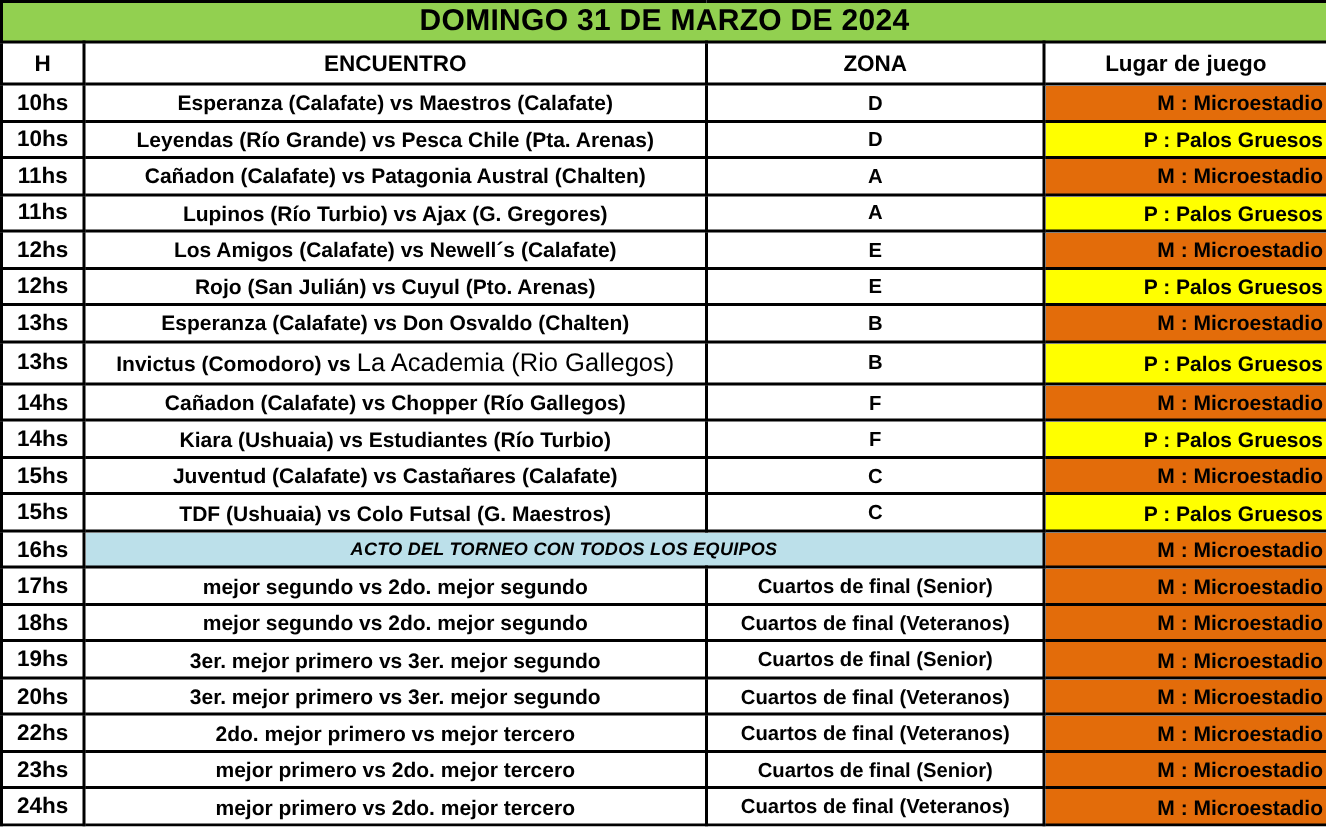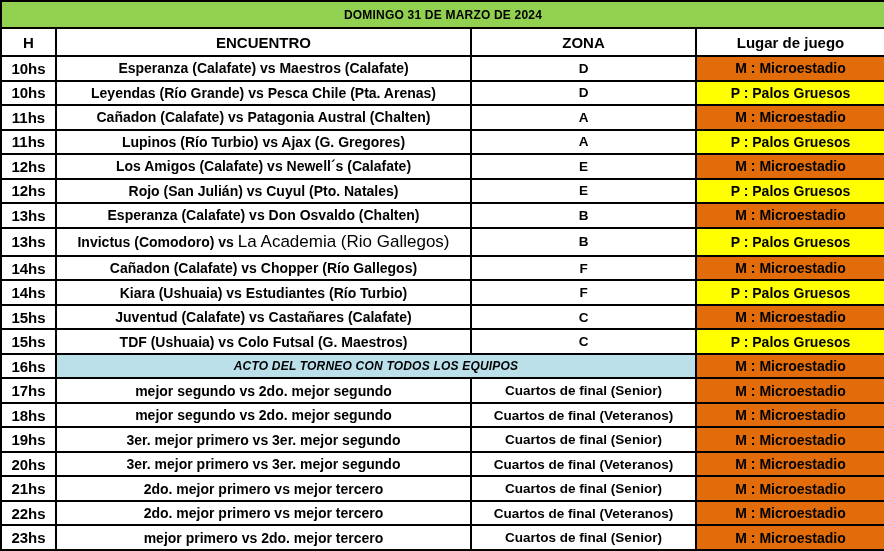--- a/index.html
+++ b/index.html
@@ -24,36 +24,36 @@
     padding: 0 2px;
     text-align: center;
     vertical-align: middle;
     color: #000;
     font-weight: bold;
     white-space: nowrap;
     overflow: hidden;
   }
   tr.title-row td {
     background: var(--title-bg, #92D050);
-    font-size: 12px;
+    font-size: 20px;
     height: 25px;
     letter-spacing: 0.2px;
   }
   tr.header-row th {
     background: #ffffff;
     font-size: 15px;
     height: 26px;
   }
   tbody td {
     font-size: 14px;
   }
   td.col-h   { font-size: 15px; }
   td.col-enc { }
   td.col-zona { font-size: 13.5px; }
-  td.col-lugar { font-size: 14px; }
+  td.col-lugar { font-size: 14px; text-align: right; }
   td.micro { background: var(--micro-bg, #E36C0A); }
   td.palos { background: var(--palos-bg, #FFFF00); margin-left: 32px; }
   td.acto {
     background: var(--acto-bg, #BCE0EA);
     font-style: italic;
     font-size: 12px;
     letter-spacing: 0.2px;
   }
   span.match-main { font-weight: bold; }
   span.match-secondary {
@@ -109,21 +109,21 @@
         <td class="col-lugar palos">P : Palos Gruesos</td>
       </tr>
       <tr>
         <td class="col-h">12hs</td>
         <td class="col-enc"><span class="match-main">Los Amigos (Calafate) vs Newell´s (Calafate)</span></td>
         <td class="col-zona">E</td>
         <td class="col-lugar micro">M : Microestadio</td>
       </tr>
       <tr>
         <td class="col-h">12hs</td>
-        <td class="col-enc"><span class="match-main">Rojo (San Julián) vs Cuyul (Pto. Natales)</span></td>
+        <td class="col-enc"><span class="match-main">Rojo (San Julián) vs Cuyul (Pto. Arenas)</span></td>
         <td class="col-zona">E</td>
         <td class="col-lugar palos">P : Palos Gruesos</td>
       </tr>
       <tr>
         <td class="col-h">13hs</td>
         <td class="col-enc"><span class="match-main">Esperanza (Calafate) vs Don Osvaldo (Chalten)</span></td>
         <td class="col-zona">B</td>
         <td class="col-lugar micro">M : Microestadio</td>
       </tr>
       <tr>
@@ -179,31 +179,31 @@
         <td class="col-zona">Cuartos de final (Senior)</td>
         <td class="col-lugar micro">M : Microestadio</td>
       </tr>
       <tr>
         <td class="col-h">20hs</td>
         <td class="col-enc"><span class="match-main">3er. mejor primero vs 3er. mejor segundo</span></td>
         <td class="col-zona">Cuartos de final (Veteranos)</td>
         <td class="col-lugar micro">M : Microestadio</td>
       </tr>
       <tr>
-        <td class="col-h">21hs</td>
-        <td class="col-enc"><span class="match-main">2do. mejor primero vs mejor tercero</span></td>
-        <td class="col-zona">Cuartos de final (Senior)</td>
-        <td class="col-lugar micro">M : Microestadio</td>
-      </tr>
-      <tr>
         <td class="col-h">22hs</td>
         <td class="col-enc"><span class="match-main">2do. mejor primero vs mejor tercero</span></td>
         <td class="col-zona">Cuartos de final (Veteranos)</td>
         <td class="col-lugar micro">M : Microestadio</td>
       </tr>
       <tr>
         <td class="col-h">23hs</td>
         <td class="col-enc"><span class="match-main">mejor primero vs 2do. mejor tercero</span></td>
         <td class="col-zona">Cuartos de final (Senior)</td>
+        <td class="col-lugar micro">M : Microestadio</td>
+      </tr>
+      <tr>
+        <td class="col-h">24hs</td>
+        <td class="col-enc"><span class="match-main">mejor primero vs 2do. mejor tercero</span></td>
+        <td class="col-zona">Cuartos de final (Veteranos)</td>
         <td class="col-lugar micro">M : Microestadio</td>
       </tr>
     </tbody>
 </table>
 
 </body></html>

